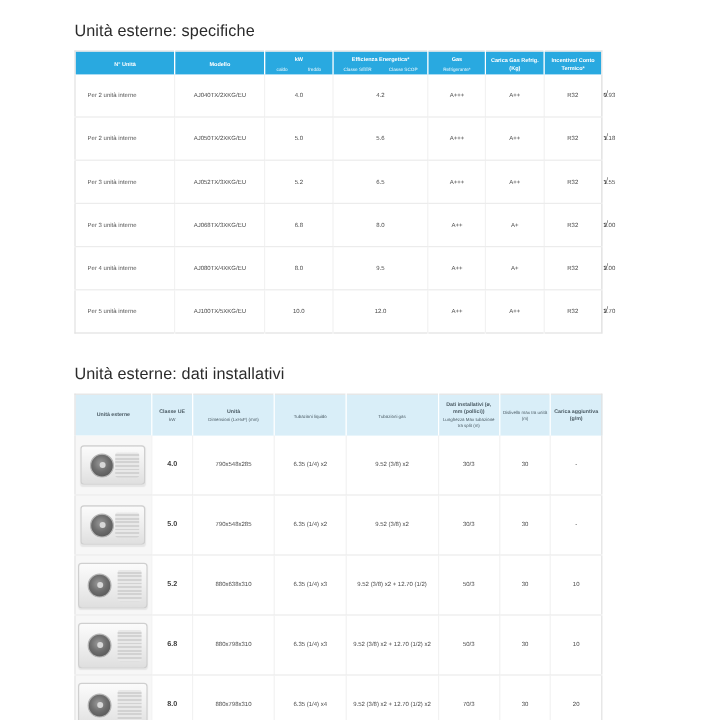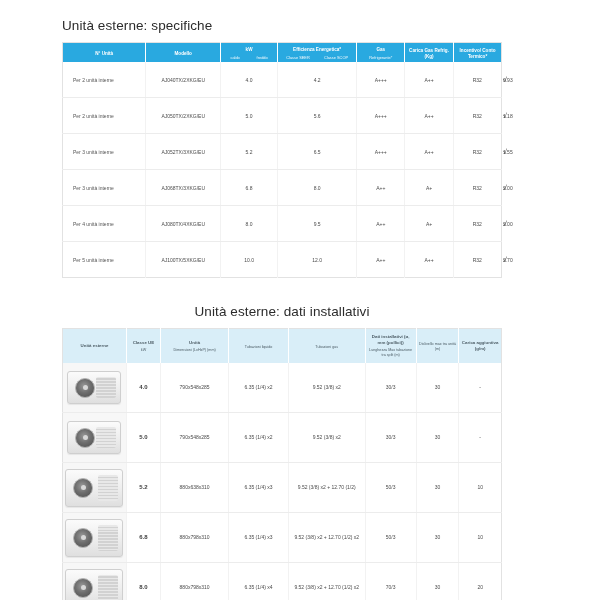--- a/index.html
+++ b/index.html
@@ -23,21 +23,20 @@
   }
   .section-title {
     font-size: 13.5px;
     color: #2b2b2b;
     font-weight: normal;
     margin: 0 0 9px 0;
     letter-spacing: 0.1px;
   }
   .section-title.second {
     margin-top: 26px;
-    text-align: center;
   }
   table {
     border-collapse: collapse;
     width: 100%;
     table-layout: fixed;
   }
   
   .t1 {
     border: 1px solid #e2e2e2;
   }

